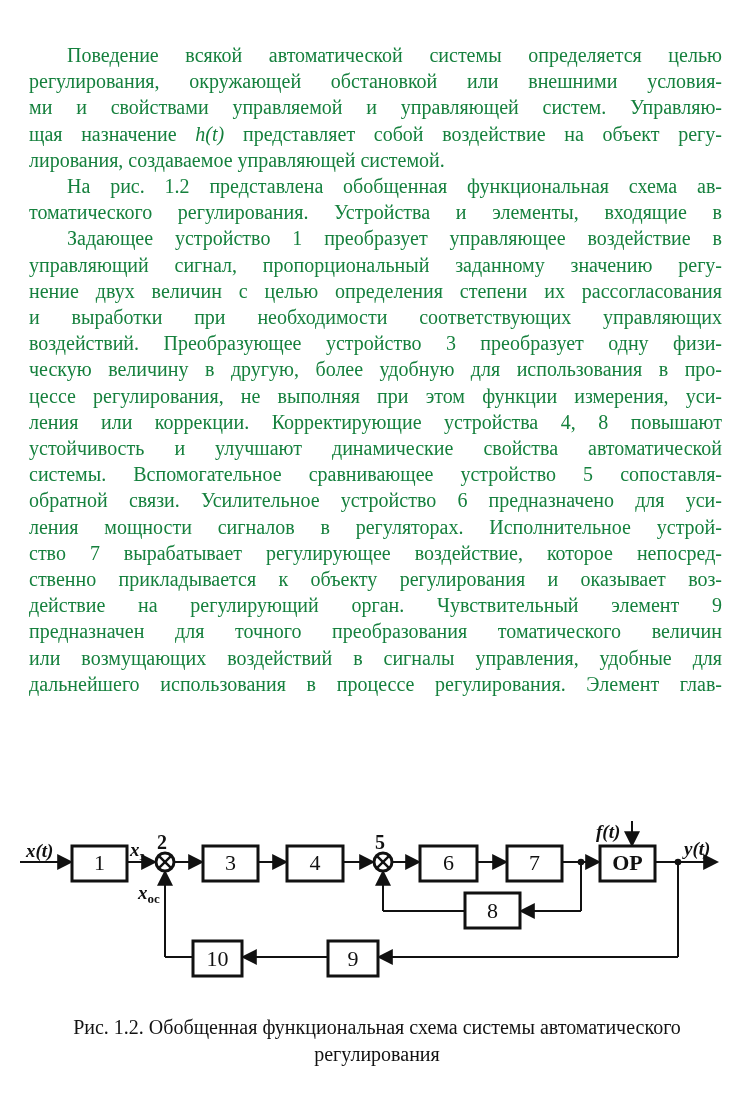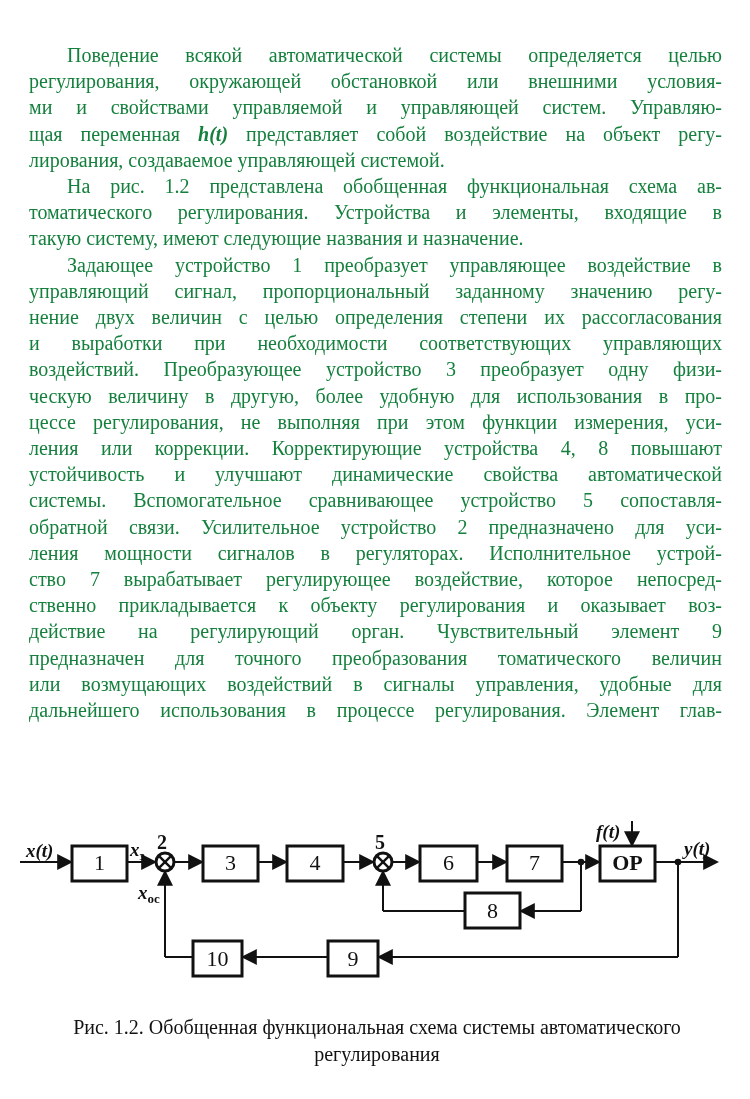--- a/index.html
+++ b/index.html
@@ -2,57 +2,56 @@
 <html><head>
 <meta charset="utf-8">
 <style>
   html,body{margin:0;padding:0;}
   body{background:#e8e8e8;font-family:"Liberation Serif","DejaVu Serif",serif;}
   .page{position:relative;width:750px;height:1099px;background:#ffffff;color:#111;overflow:hidden;}
   .text-block{position:absolute;left:29px;top:42px;width:693px;font-size:20px;line-height:26.2px;color:#15803d;}
   .ln{text-align:justify;text-align-last:justify;}
   .ln.first{text-indent:38px;}
   .ln.last{text-align:left;text-align-last:left;font-family:Liberation Serif, serif;}
-  .ital{font-style:italic;font-weight:bold;}
+  .ital{font-style:italic;}
   .figure-wrap{position:absolute;left:0;top:808px;width:750px;height:205px;}
   .caption{position:absolute;left:2px;top:1014px;width:750px;text-align:center;font-size:20px;line-height:27px;color:#121212;}
   svg text{font-family:"Liberation Serif","DejaVu Serif",serif;fill:#111;}
   .blk-num{font-size:22px;}
   .blk-op{font-size:22px;font-weight:bold;}
   .sig{font-size:19px;font-style:italic;font-weight:bold;}
   .jnum{font-size:20px;font-weight:bold;}
   .sub{font-size:13px;font-weight:bold;font-style:normal;}
 </style>
 </head>
 <body>
 
 <div class="page">
 
   <div class="text-block">
     <div class="ln first">Поведение всякой автоматической системы определяется целью</div>
     <div class="ln">регулирования, окружающей обстановкой или внешними условия-</div>
     <div class="ln">ми и свойствами управляемой и управляющей систем. Управляю-</div>
-    <div class="ln"><span>щая переменная </span><span class="ital">h(t)</span><span> представляет собой воздействие на объект регу-</span></div>
+    <div class="ln"><span>щая назначение </span><span class="ital">h(t)</span><span> представляет собой воздействие на объект регу-</span></div>
     <div class="ln last">лирования, создаваемое управляющей системой.</div>
 
     <div class="ln first">На рис. 1.2 представлена обобщенная функциональная схема ав-</div>
     <div class="ln">томатического регулирования. Устройства и элементы, входящие в</div>
-    <div class="ln last">такую систему, имеют следующие названия и назначение.</div>
 
     <div class="ln first">Задающее устройство 1 преобразует управляющее воздействие в</div>
     <div class="ln">управляющий сигнал, пропорциональный заданному значению регу-</div>
     <div class="ln">нение двух величин с целью определения степени их рассогласования</div>
     <div class="ln">и выработки при необходимости соответствующих управляющих</div>
     <div class="ln">воздействий. Преобразующее устройство 3 преобразует одну физи-</div>
     <div class="ln">ческую величину в другую, более удобную для использования в про-</div>
     <div class="ln">цессе регулирования, не выполняя при этом функции измерения, уси-</div>
     <div class="ln">ления или коррекции. Корректирующие устройства 4, 8 повышают</div>
     <div class="ln">устойчивость и улучшают динамические свойства автоматической</div>
     <div class="ln">системы. Вспомогательное сравнивающее устройство 5 сопоставля-</div>
-    <div class="ln">обратной связи. Усилительное устройство 2 предназначено для уси-</div>
+    <div class="ln">обратной связи. Усилительное устройство 6 предназначено для уси-</div>
     <div class="ln">ления мощности сигналов в регуляторах. Исполнительное устрой-</div>
     <div class="ln">ство 7 вырабатывает регулирующее воздействие, которое непосред-</div>
     <div class="ln">ственно прикладывается к объекту регулирования и оказывает воз-</div>
     <div class="ln">действие на регулирующий орган. Чувствительный элемент 9</div>
     <div class="ln">предназначен для точного преобразования томатического величин</div>
     <div class="ln">или возмущающих воздействий в сигналы управления, удобные для</div>
     <div class="ln">дальнейшего использования в процессе регулирования. Элемент глав-</div>
   </div>
 
   <div class="figure-wrap">

